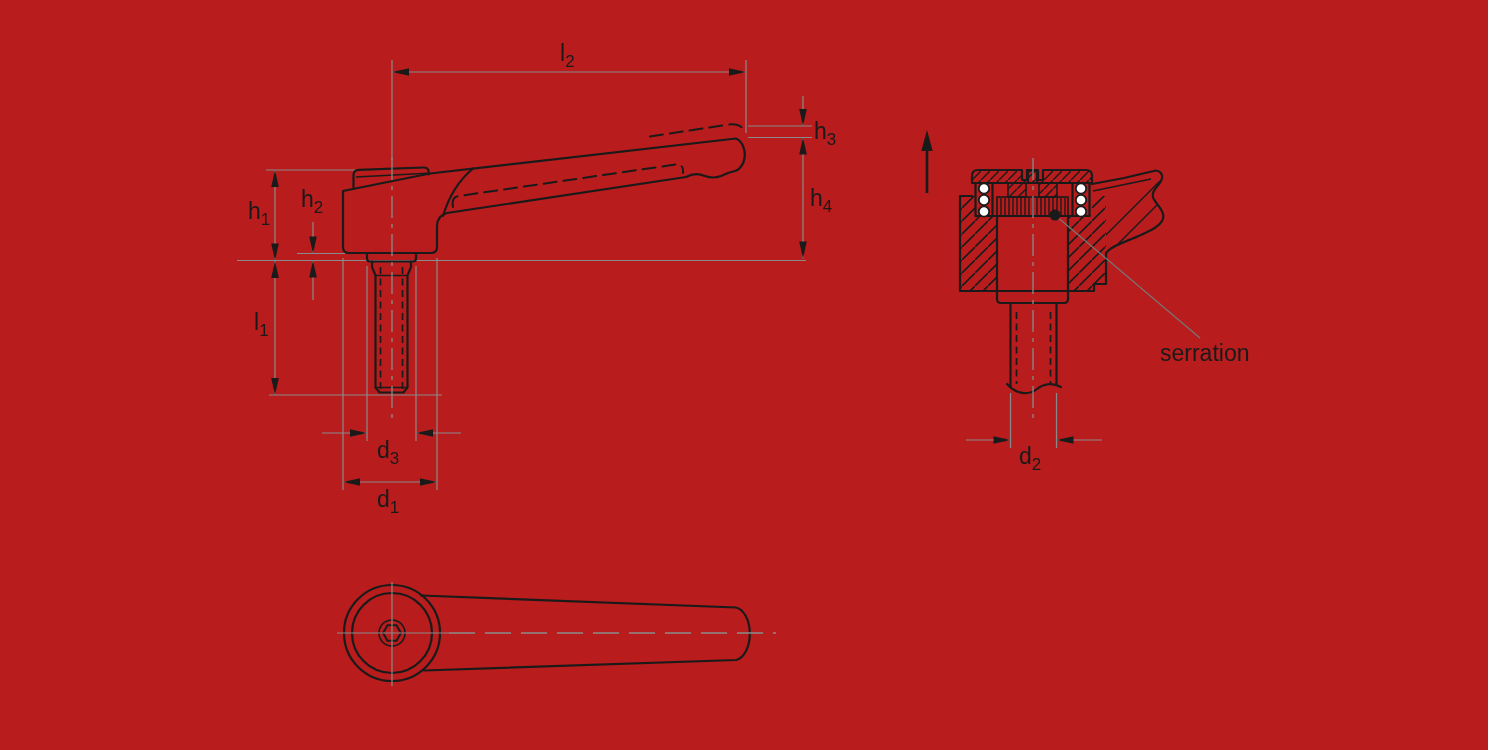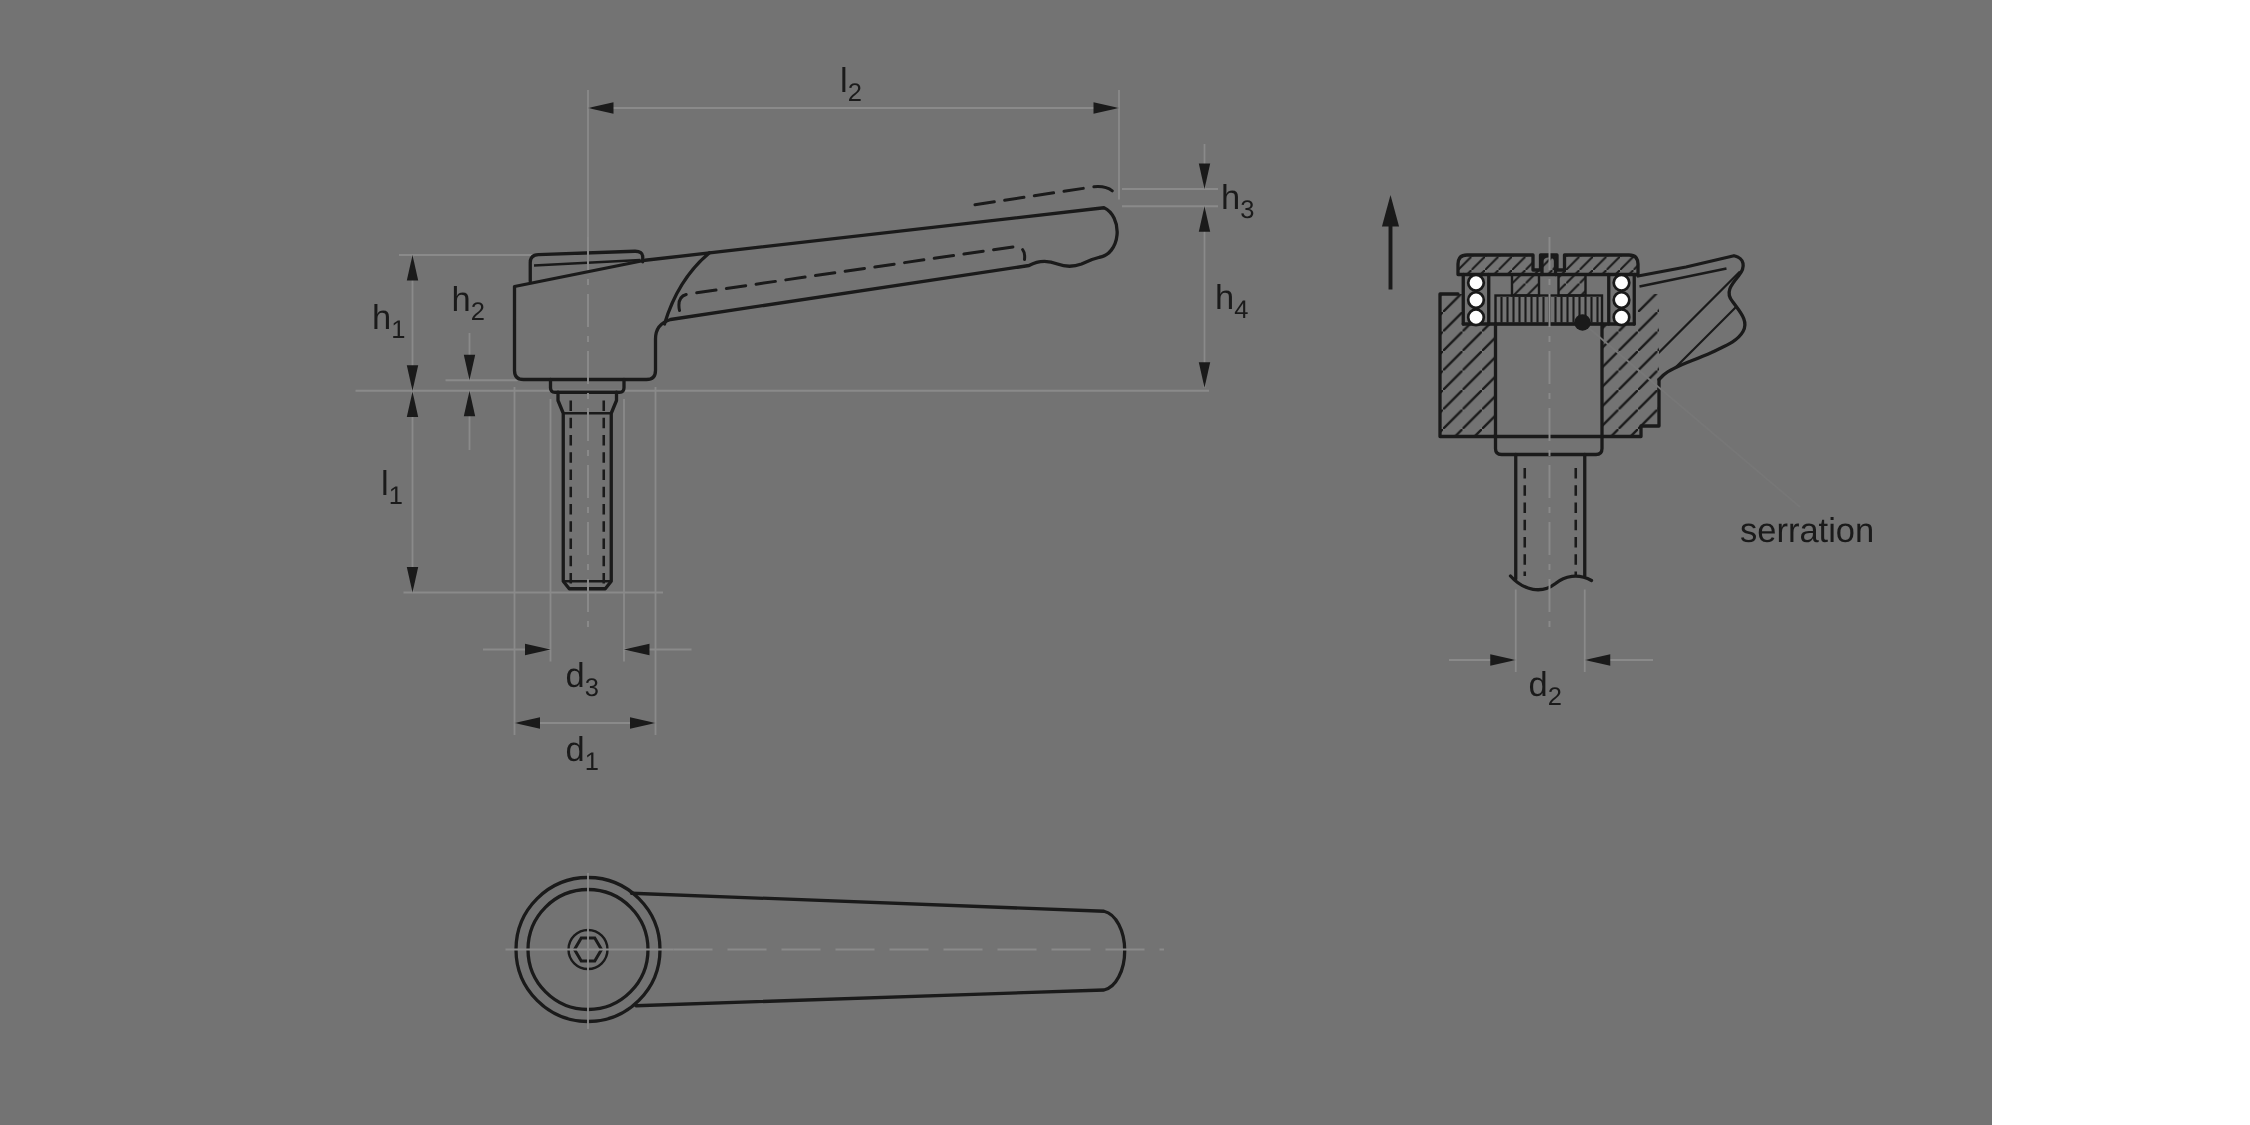--- a/index.html
+++ b/index.html
@@ -1,16 +1,16 @@
 <!DOCTYPE html>
 <html><head>
 <meta charset="utf-8">
 <style>
   html,body{margin:0;padding:0;background:#ffffff;}
-  #stage{position:relative;width:1328px;height:750px;background:#737373;overflow:hidden;
+  #stage{position:relative;width:1488px;height:750px;background:#b91c1c;overflow:hidden;
          font-family:"Liberation Sans", sans-serif;}
   svg{position:absolute;left:0;top:0;}
   .obj{stroke:#1a1a1a;stroke-width:2.2;fill:none;stroke-linejoin:round;stroke-linecap:round;}
   .objthin{stroke:#1a1a1a;stroke-width:1.6;fill:none;}
   .thin{stroke:#8a8a8a;stroke-width:1.2;fill:none;}
   .center{stroke:#8a8a8a;stroke-width:1.3;fill:none;stroke-dasharray:22,6,4,6;}
   .longdash{stroke:#8a8a8a;stroke-width:1.4;fill:none;stroke-dasharray:26,10;}
   .dash{stroke:#1a1a1a;stroke-width:1.7;fill:none;stroke-dasharray:7,4.5;}
   .dashbig{stroke:#1a1a1a;stroke-width:2;fill:none;stroke-dasharray:13,7;stroke-linecap:round;}
   .hatch{stroke:#1a1a1a;stroke-width:1.5;fill:none;}

